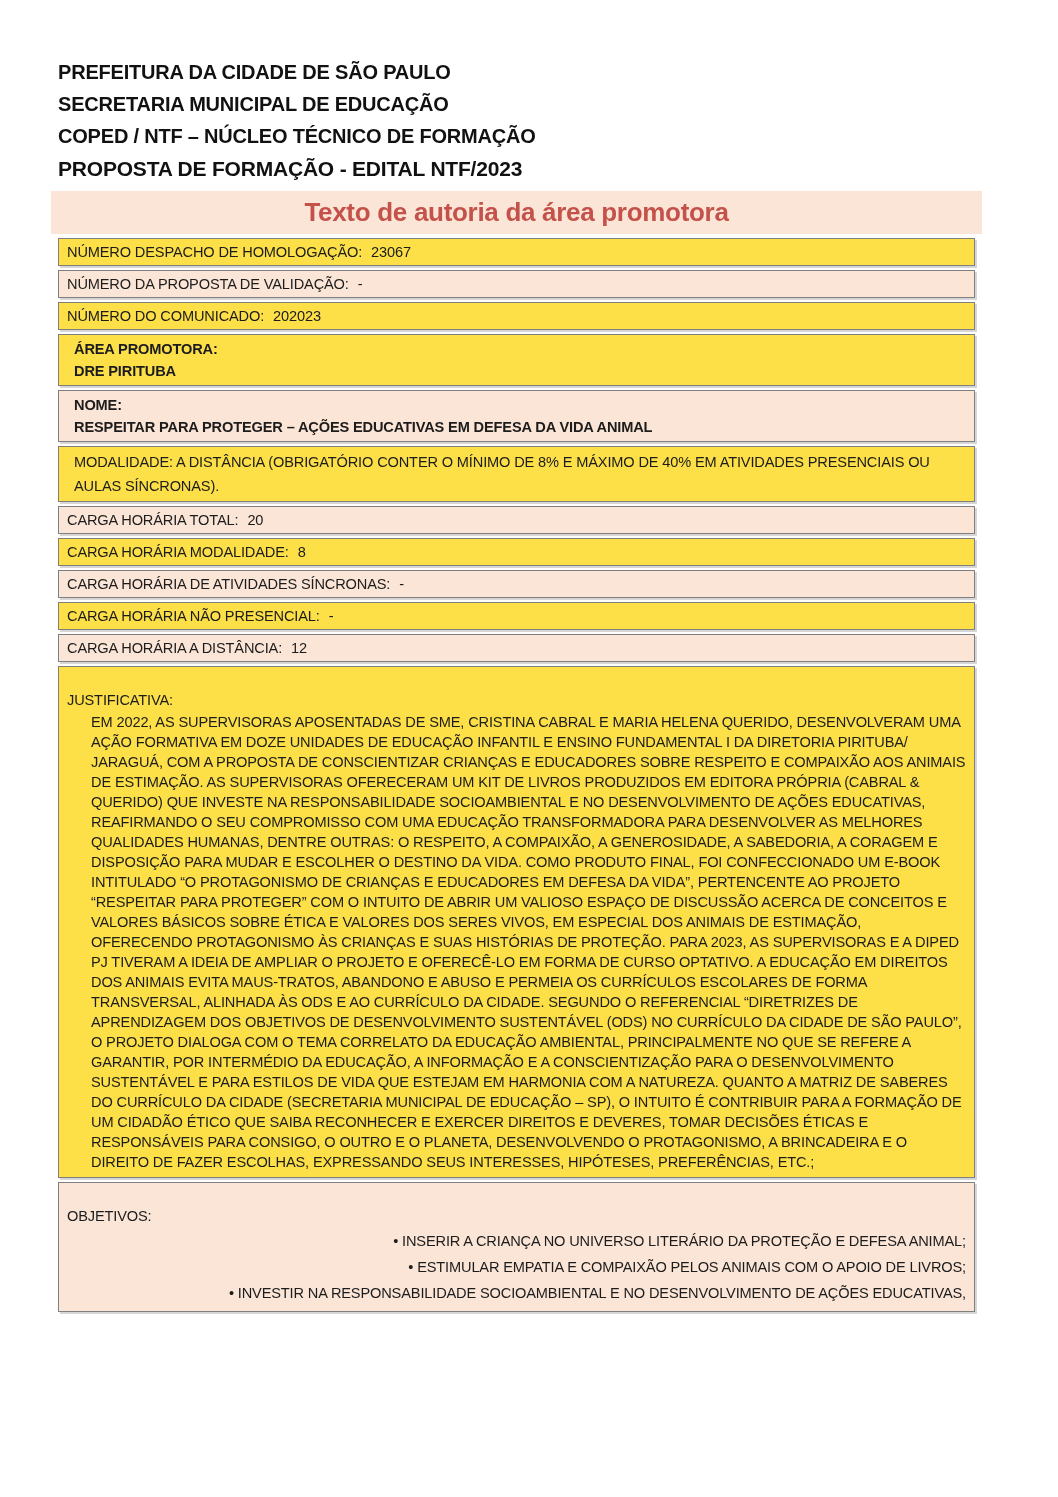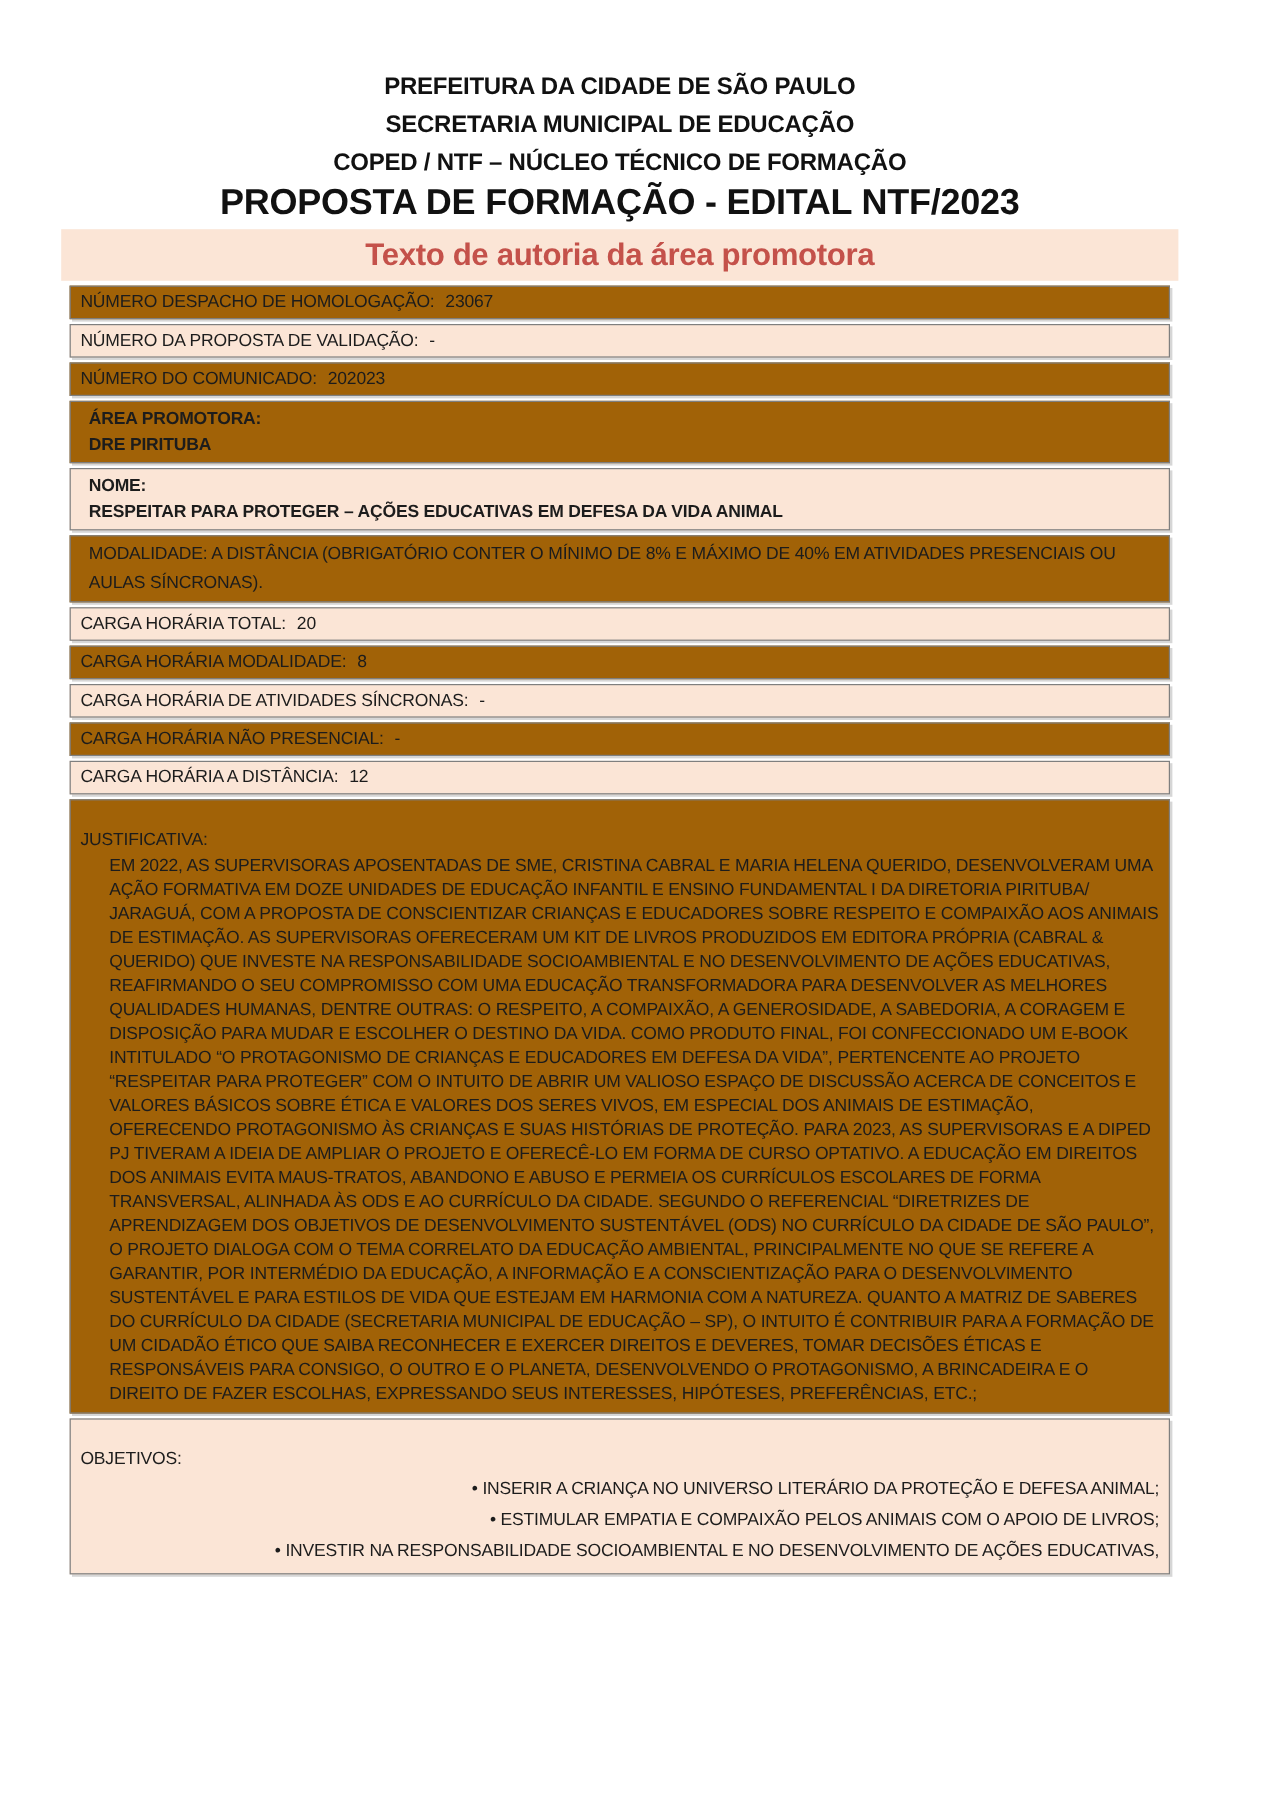--- a/index.html
+++ b/index.html
@@ -3,39 +3,39 @@
 <meta charset="utf-8">
 <style>
   html,body{margin:0;padding:0;}
   body{
     width:1058px;height:1497px;overflow:hidden;background:#ffffff;
     font-family:"Liberation Sans","DejaVu Sans",sans-serif;
     color:#1c1c1c;-webkit-font-smoothing:antialiased;
   }
   .sheet{margin-left:58px;width:917px;}
   
-  .doc-header{padding-top:56px;text-align:center;font-weight:bold;color:#111;}
+  .doc-header{padding-top:56px;font-weight:bold;color:#111;}
   .h-line{font-size:20px;line-height:32px;letter-spacing:-0.2px;}
-  .h-line.big{font-size:30px;line-height:34px;}
+  .h-line.big{font-size:21px;line-height:34px;}
   
   .banner{
     margin-top:5px;margin-left:-7px;width:931px;height:43px;
     background:#fbe5d6;text-align:center;
   }
   .banner span{
     font-size:26px;line-height:43px;font-weight:bold;color:#c4514a;
     letter-spacing:-0.3px;
   }
   
   .row{
     box-sizing:border-box;border:1px solid #7f7f7f;
     box-shadow:2px 2px 0 #d6d6d6;
     margin-top:4px;padding:2px 8px;
     font-size:14.6px;line-height:22px;letter-spacing:-0.15px;
-    background:#a16207;
+    background:#fde047;
   }
   .row.shaded{background:#fbe5d6;}
   .row.two{padding:3px 15px;}
   .row .lbl{white-space:nowrap;}
   .row .val{margin-left:9px;}
   .row.boldrow{font-weight:bold;}
   .para{line-height:24px;}
   
   .block{padding:21px 8px 5px 8px;}
   .block .blk-title{line-height:24px;}

